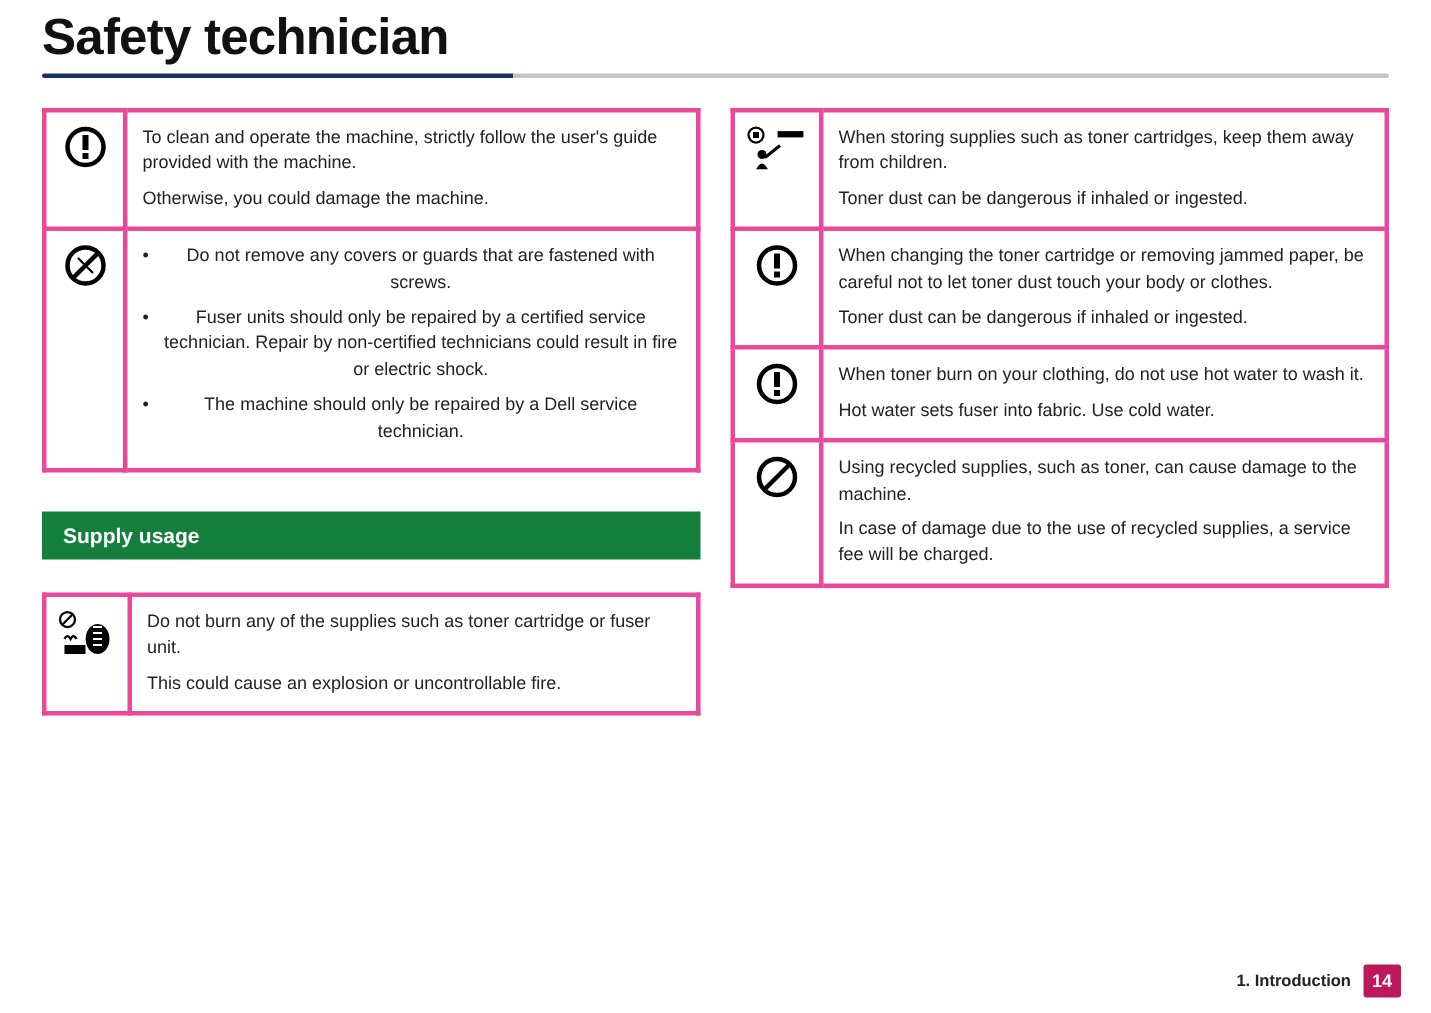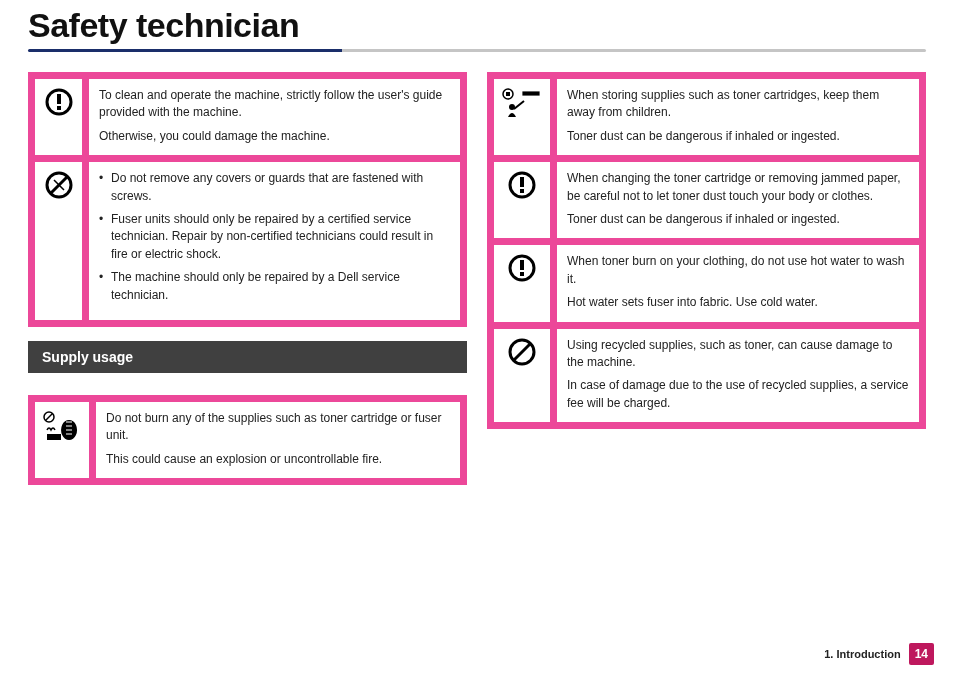--- a/index.html
+++ b/index.html
@@ -34,50 +34,50 @@
     min-width: 0;
   }
   table.info {
     width: 100%;
     border-collapse: collapse;
     font-size: 12px;
     line-height: 1.45;
     margin-bottom: 14px;
   }
   table.info td {
-    border: 7px solid #ec4899;
+    border: 3px solid #ec4899;
     padding: 8px 10px 10px 10px;
     vertical-align: top;
   }
   table.info td.icon-cell {
     width: 54px;
     text-align: center;
     padding: 8px 6px;
   }
   .section-bar {
-    background: #404040;
+    background: #15803d;
     color: #fff;
     font-weight: 700;
     font-size: 14px;
     padding: 8px 14px;
-    margin: 14px 0 22px 0;
+    margin: 26px 0 22px 0;
   }
   .caution-row {
     display: flex;
     align-items: center;
     gap: 8px;
     margin-bottom: 18px;
   }
   .caution-text {
     color: #153a8a;
     font-weight: 800;
     font-size: 16px;
   }
   .para + .para { margin-top: 6px; }
-  ul.bullets { list-style: none; padding-left: 0; }
+  ul.bullets { list-style: none; padding-left: 0; text-align: center; }
   ul.bullets li { position: relative; padding-left: 12px; margin-bottom: 6px; }
   ul.bullets li::before { content: "•"; position: absolute; left: 0; top: 0; }
   .footer {
     position: absolute;
     bottom: 10px;
     right: 20px;
     display: flex;
     align-items: center;
     gap: 8px;
     font-size: 11px;

